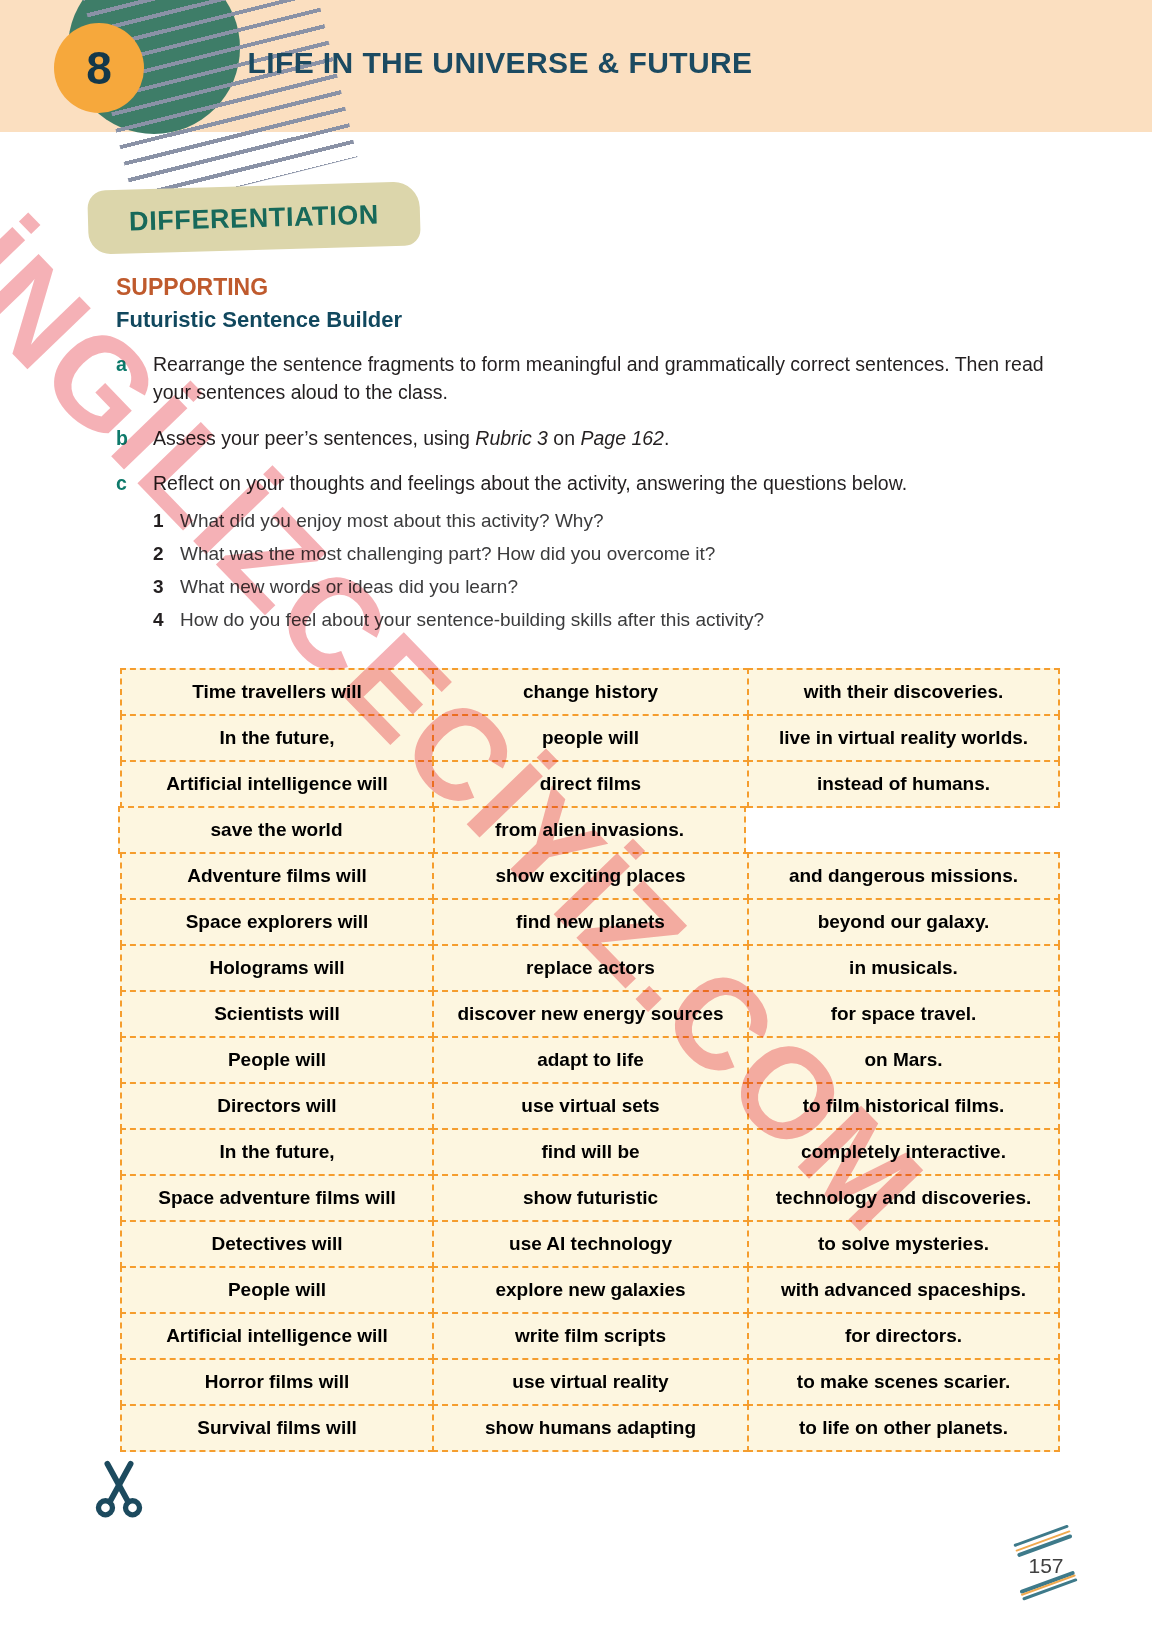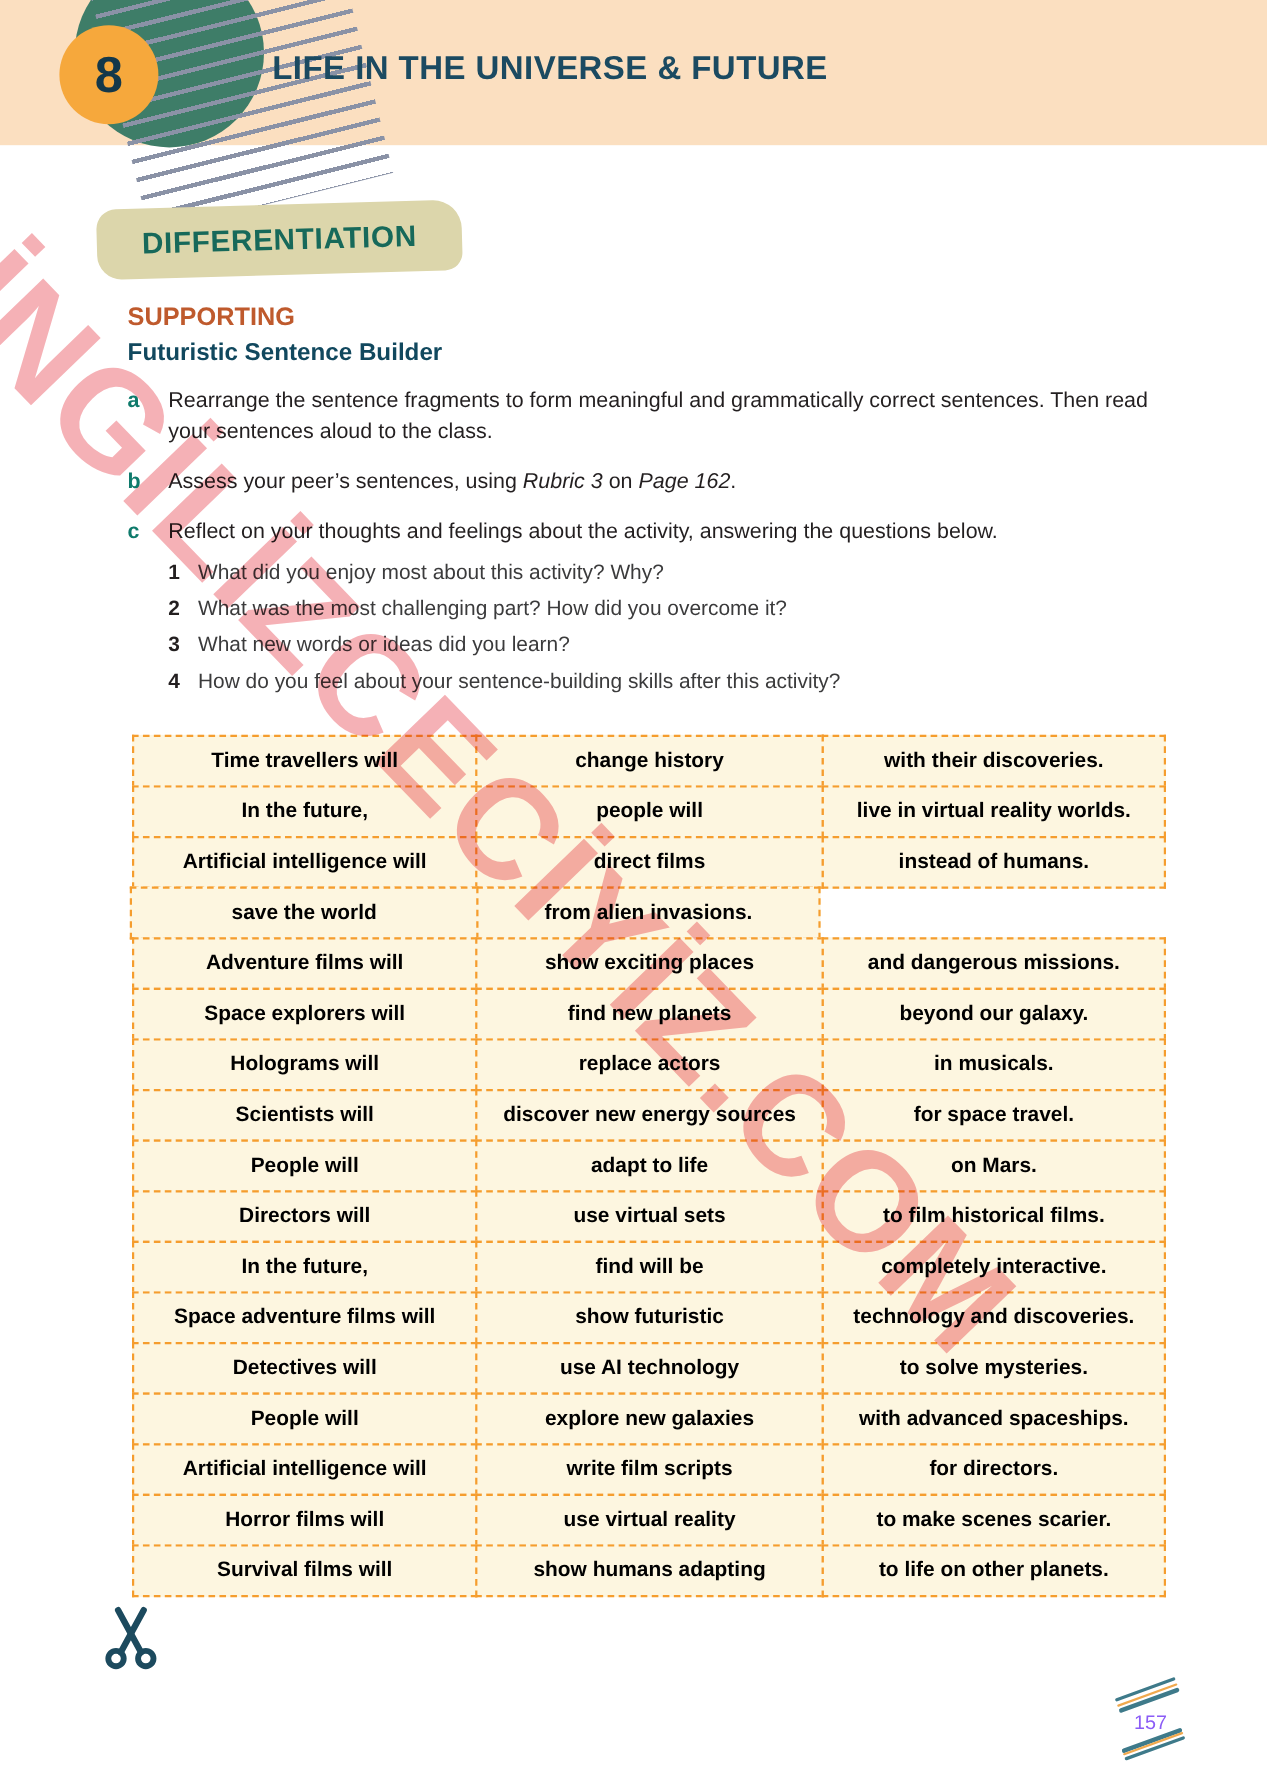--- a/index.html
+++ b/index.html
@@ -42,21 +42,21 @@
   .t-cell { box-sizing:border-box; height:48px; border:2px dashed #F59D2E; background:#FDF6E0;
     display:flex; align-items:center; justify-content:center; text-align:center;
     font-size:19px; font-weight:bold; color:#000000; }
   .t-cell.c0 { width:314px; }
   .t-cell.c1 { width:317px; margin-left:-2px; }
   .t-cell.c2 { width:313px; margin-left:-2px; }
   
   .scissors { position:absolute; left:90px; top:1455px; }
   .page-badge { position:absolute; left:1008px; top:1528px; width:76px; height:76px; }
   .badge-num { position:absolute; left:50%; top:50%; transform:translate(-50%,-50%);
-    font-size:18px; color:#8b5cf6; }
+    font-size:21px; color:#404040; }
   .bstripe { position:absolute; width:58px; transform:rotate(-20deg); }
   .bstripe .l1 { height:3px;  background:#3E7A8A; margin-bottom:3px; border-radius:2px; }
   .bstripe .l2 { height:2px;  background:#F0A94E; margin-bottom:2px; border-radius:2px; }
   .bstripe .l3 { height:4px;  background:#3E7A8A; border-radius:3px; }
   .bstripe.top { left:6px; top:6px; }
   .bstripe.bottom { left:12px; top:52px; }
   
   .watermark { position:absolute; left:28px; top:200px; transform-origin:0 0;
     transform:rotate(46deg); font-size:128px; font-weight:bold; letter-spacing:2px;
     white-space:nowrap; color:rgba(234,93,103,0.48); mix-blend-mode:multiply;

